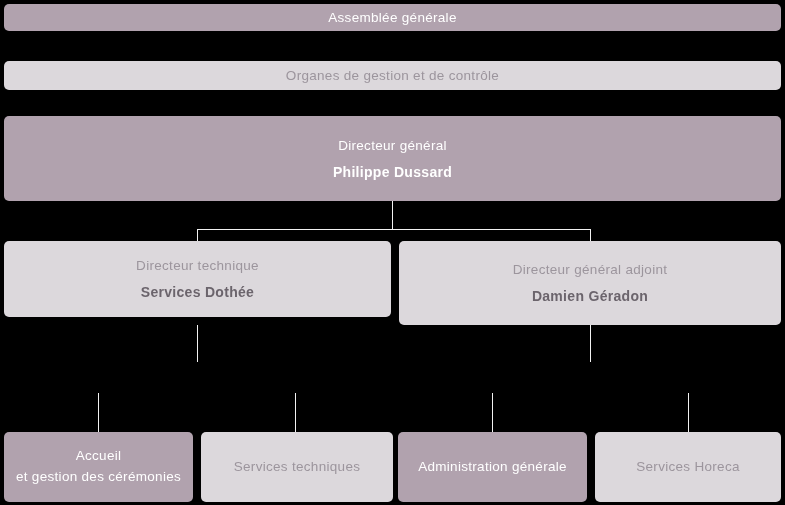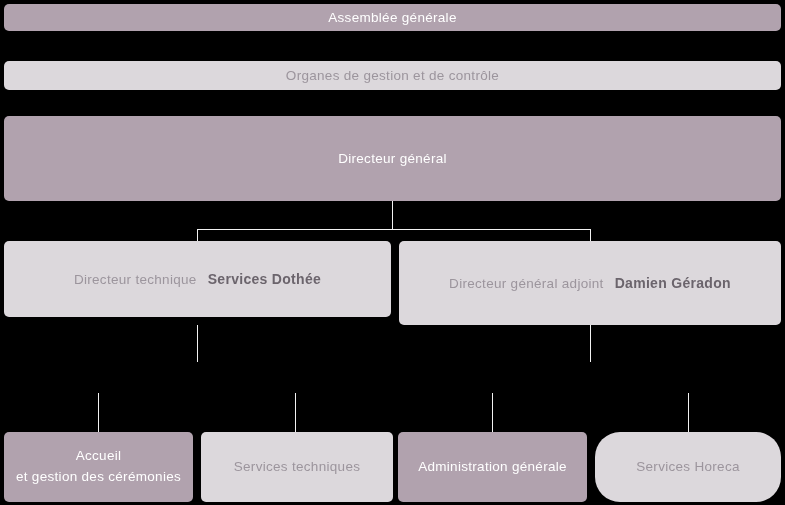--- a/index.html
+++ b/index.html
@@ -28,21 +28,21 @@
   }
   .mauve {
     background: #b1a2ae;
     color: #ffffff;
   }
   .light {
     background: #dcd8dc;
     color: #9c959d;
   }
   .person {
-    flex-direction: row;
+    flex-direction: column;
     gap: 11px;
   }
   .person .title { font-size: 13.5px; }
   .person .name  { font-weight: bold; font-size: 14px; }
   .mauve .name   { color: #ffffff; }
   .light .name   { color: #6b646c; }
   .site-label {
     white-space: pre-line;
     line-height: 1.55;
     padding: 0 10px;
@@ -73,37 +73,38 @@
   #bar-coord       { left: 4px;  top: 362px; width: 777px; height: 31px; }
 
   #line-site-1     { left: 98px;  top: 393px; height: 39px; }
   #line-site-2     { left: 295px; top: 393px; height: 39px; }
   #line-site-3     { left: 492px; top: 393px; height: 39px; }
   #line-site-4     { left: 688px; top: 393px; height: 39px; }
 
   #box-site-1      { left: 4px;   top: 432px; width: 189px; height: 70px; }
   #box-site-2      { left: 201px; top: 432px; width: 192px; height: 70px; }
   #box-site-3      { left: 398px; top: 432px; width: 189px; height: 70px; }
-  #box-site-4      { left: 595px; top: 432px; width: 186px; height: 70px; border-radius: 25px; }
+  #box-site-4      { left: 595px; top: 432px; width: 186px; height: 70px; }
 </style>
 </head>
 <body>
 
 <div id="stage">
 
   <div class="box light" id="bar-organes">
     <span>Organes de gestion et de contrôle</span>
   </div>
 
   <div class="box mauve" id="bar-assemblee">
     <span>Assemblée générale</span>
   </div>
 
   <div class="box mauve person" id="box-dg">
     <span class="title">Directeur général</span>
+    <span class="name">Philippe Dussard</span>
   </div>
 
   <div class="vline" id="line-dg-down"></div>
   <div class="hline" id="line-dg-h"></div>
   <div class="vline" id="line-dt-stub"></div>
   <div class="vline" id="line-dga-stub"></div>
 
   <div class="box light person" id="box-dt">
     <span class="title">Directeur technique</span>
     <span class="name">Services Dothée</span>

